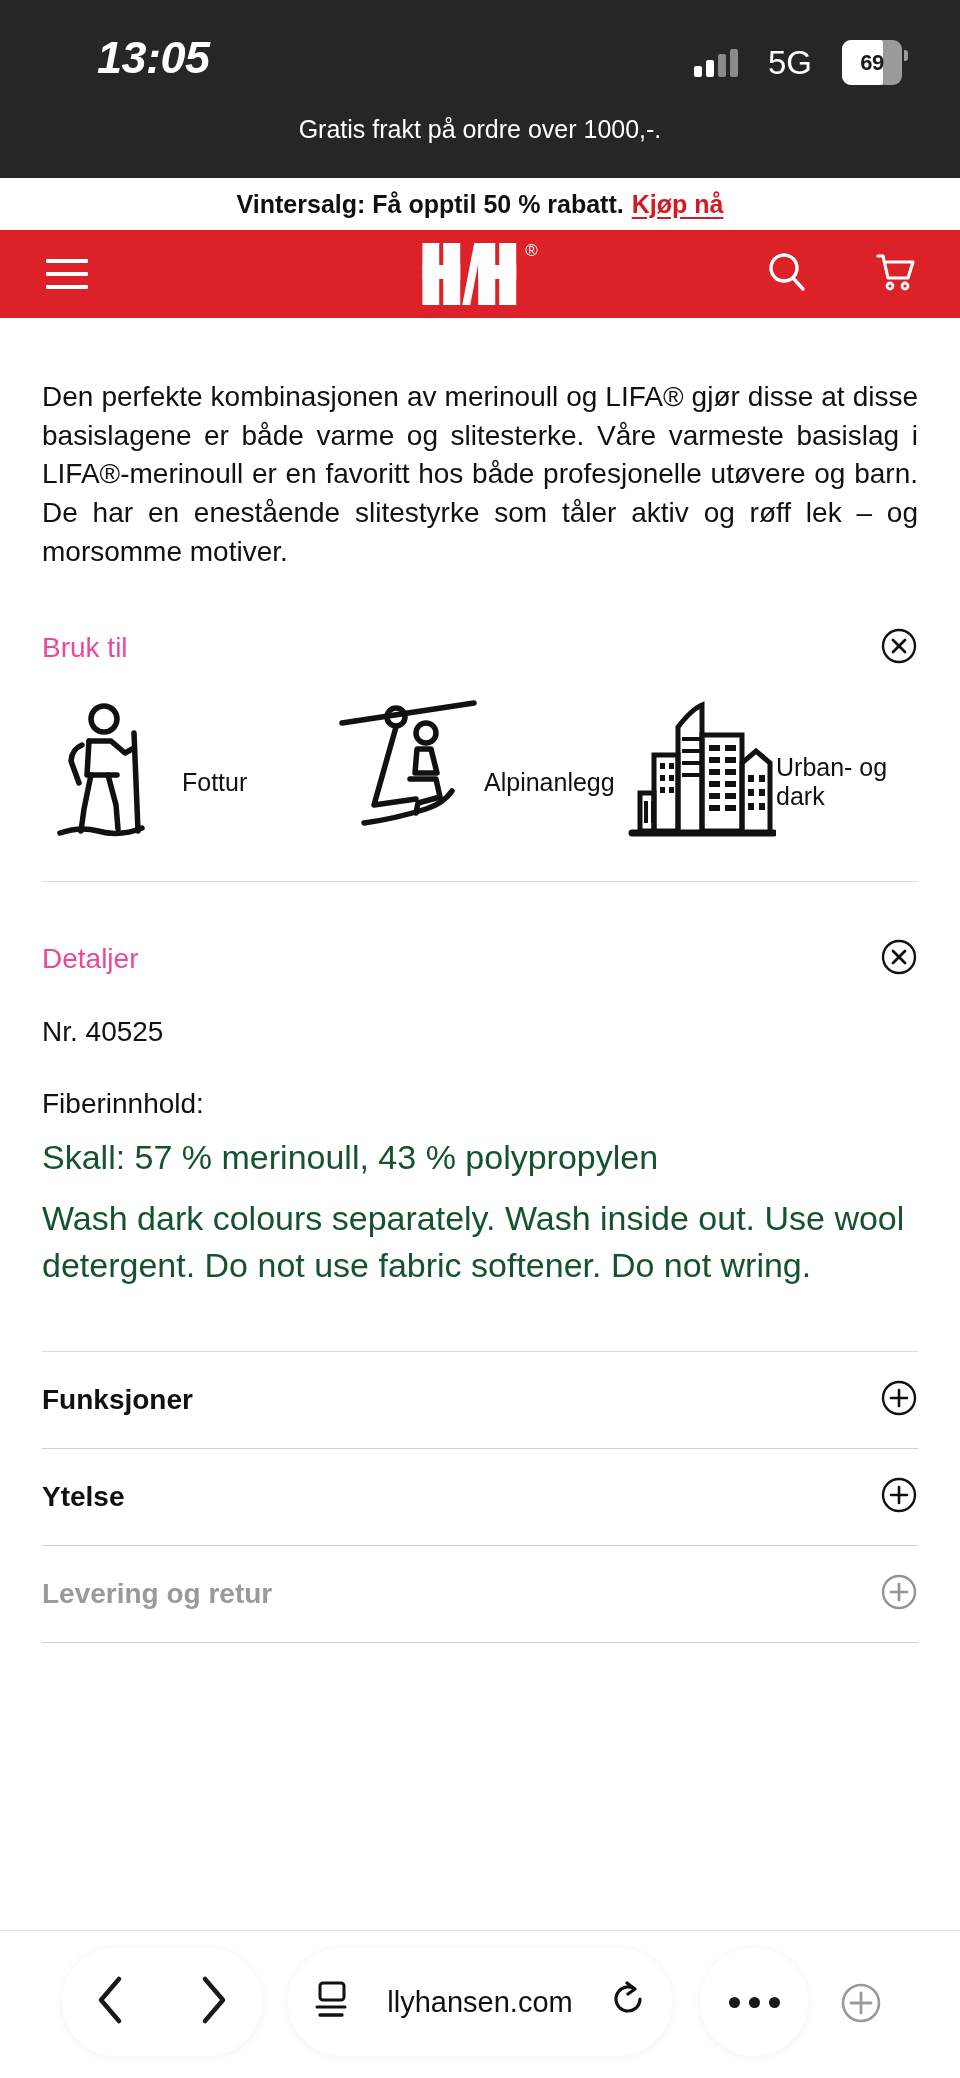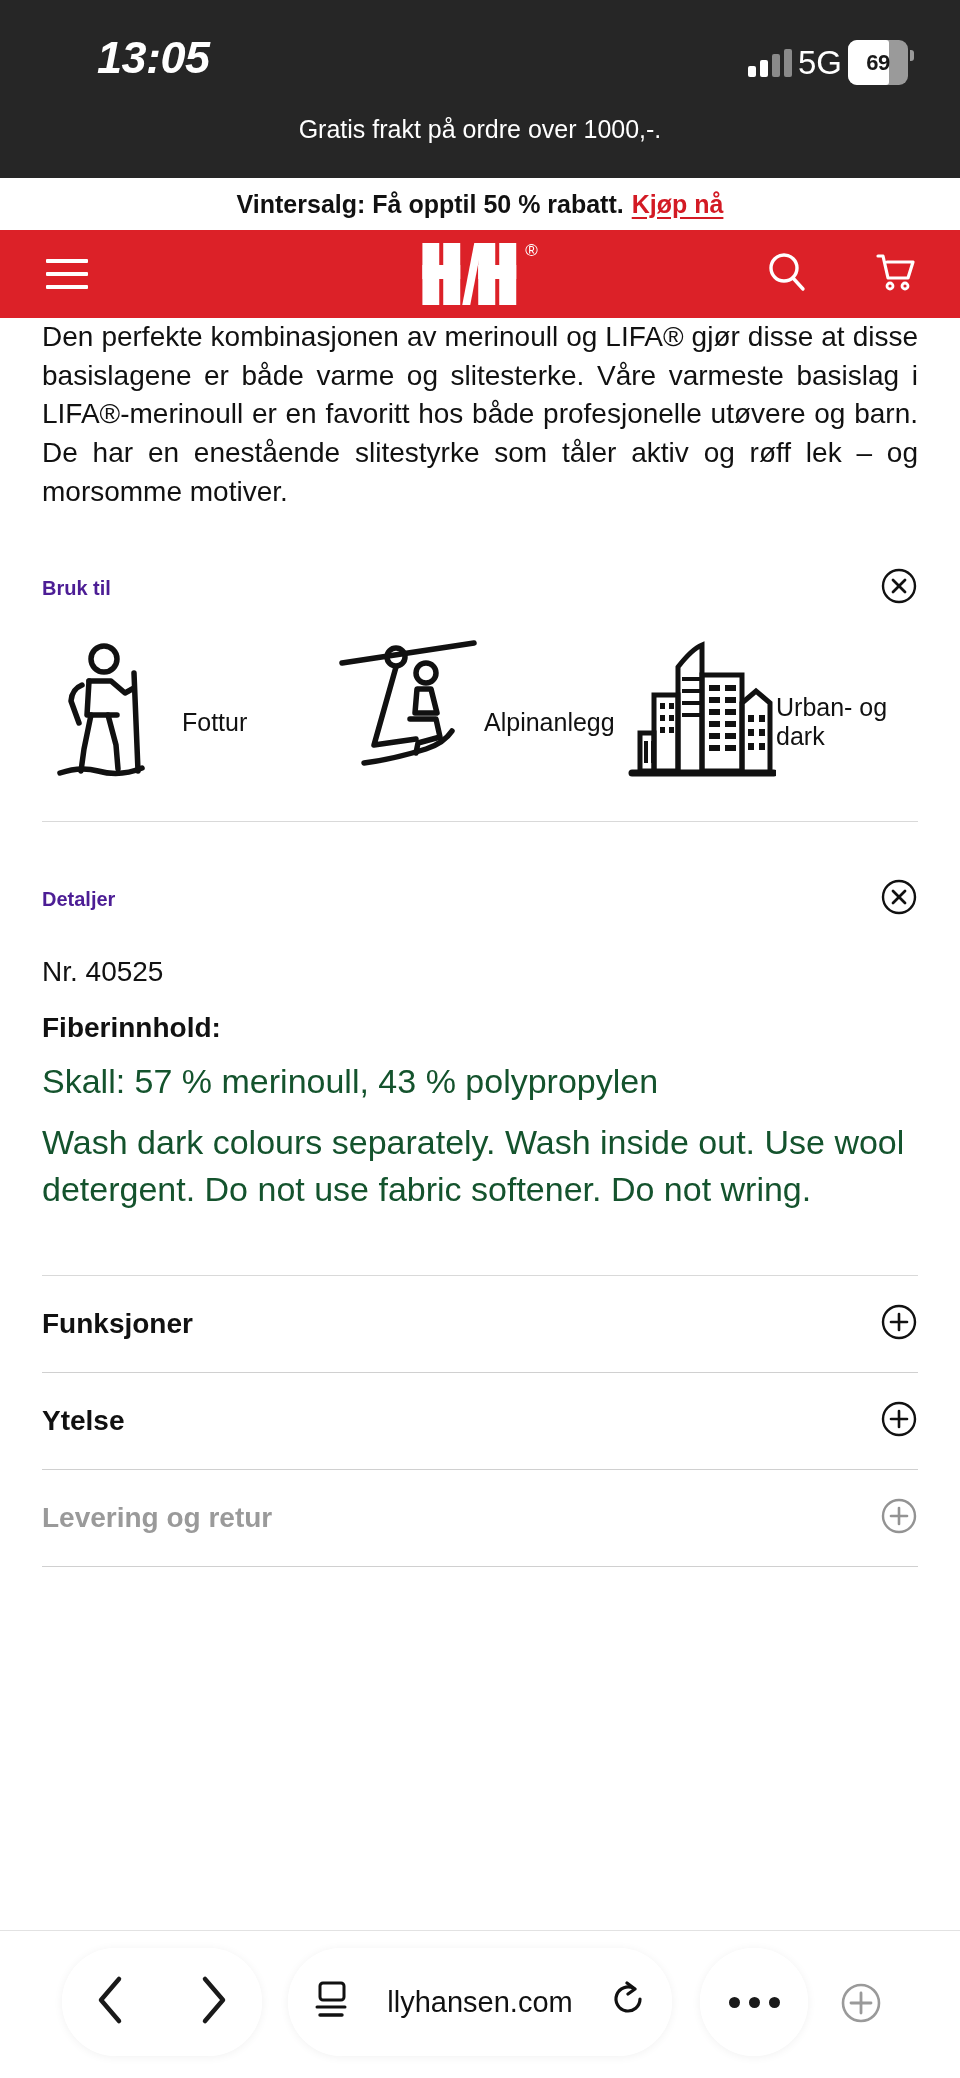--- a/index.html
+++ b/index.html
@@ -16,22 +16,22 @@
   
   .statusbar{
     background:#262626; height:115px; width:100%;
     position:relative;
   }
   .sb-time{
     position:absolute; left:97px; top:32px;
     color:#fff; font-size:45px; font-weight:600; letter-spacing:-0.5px;font-style:italic;
   }
   .sb-right{
-    position:absolute; right:52px; top:40px;
-    display:flex; align-items:center; gap:6px;
+    position:absolute; right:58px; top:40px;
+    display:flex; align-items:center; gap:30px;
   }
   .sig{ display:flex; align-items:flex-end; gap:4px; height:28px; }
   .sig i{ display:block; width:8px; background:#ffffff; border-radius:2px; }
   .sig i:nth-child(1){ height:11px; }
   .sig i:nth-child(2){ height:17px; }
   .sig i:nth-child(3){ height:23px; background:#8a8a8a; }
   .sig i:nth-child(4){ height:28px; background:#8a8a8a; }
   .sb-net{ color:#fff; font-size:33px; font-weight:500; letter-spacing:0px; }
   .batt{
     position:relative; width:60px; height:45px;
@@ -94,29 +94,30 @@
     cursor:pointer;
   }
   .nav-cart{
     position:absolute; right:42px; top:50%; transform:translateY(-50%);
     cursor:pointer;
   }
 
   
   .content{ padding:0 42px; }
   .desc{
+    margin-top:60px;
     font-size:28px; line-height:1.38; color:#111;
     text-align:justify;
   }
 
   .section-head{
     display:flex; align-items:center; justify-content:space-between;
     margin-top:56px;
   }
-  .section-title{ font-size:20px; font-weight:700; color:#4c1d95; }
+  .section-title{ font-size:28px; font-weight:400; color:#ec4899; }
   .toggle-icon{ cursor:pointer; flex:0 0 auto; }
 
   .usage-row{
     display:flex; margin-top:24px;
   }
   .usage-item{
     flex:1; display:flex; flex-direction:row; align-items:center;
   }
   .usage-art{ height:150px; display:flex; align-items:flex-end; justify-content:center; }
   .usage-label{
@@ -124,21 +125,21 @@
   }
 
   .rule{
     height:1px; background:#d9d9d9; margin-top:38px;
   }
 
   .detail-line{
     font-size:28px; color:#111; margin-top:36px;
   }
   .detail-strong{
-    font-size:28px; font-weight:700; color:#111; margin-top:24px;
+    font-size:28px; font-weight:400; color:#111; margin-top:40px;
   }
   .detail-body{
     font-size:34px; line-height:1.38; color:#14532d; margin-top:14px;
   }
 
   .acc-row{
     display:flex; align-items:center; justify-content:space-between;
     height:96px;
   }
   .acc-title{ font-size:28px; font-weight:700; color:#111; }

